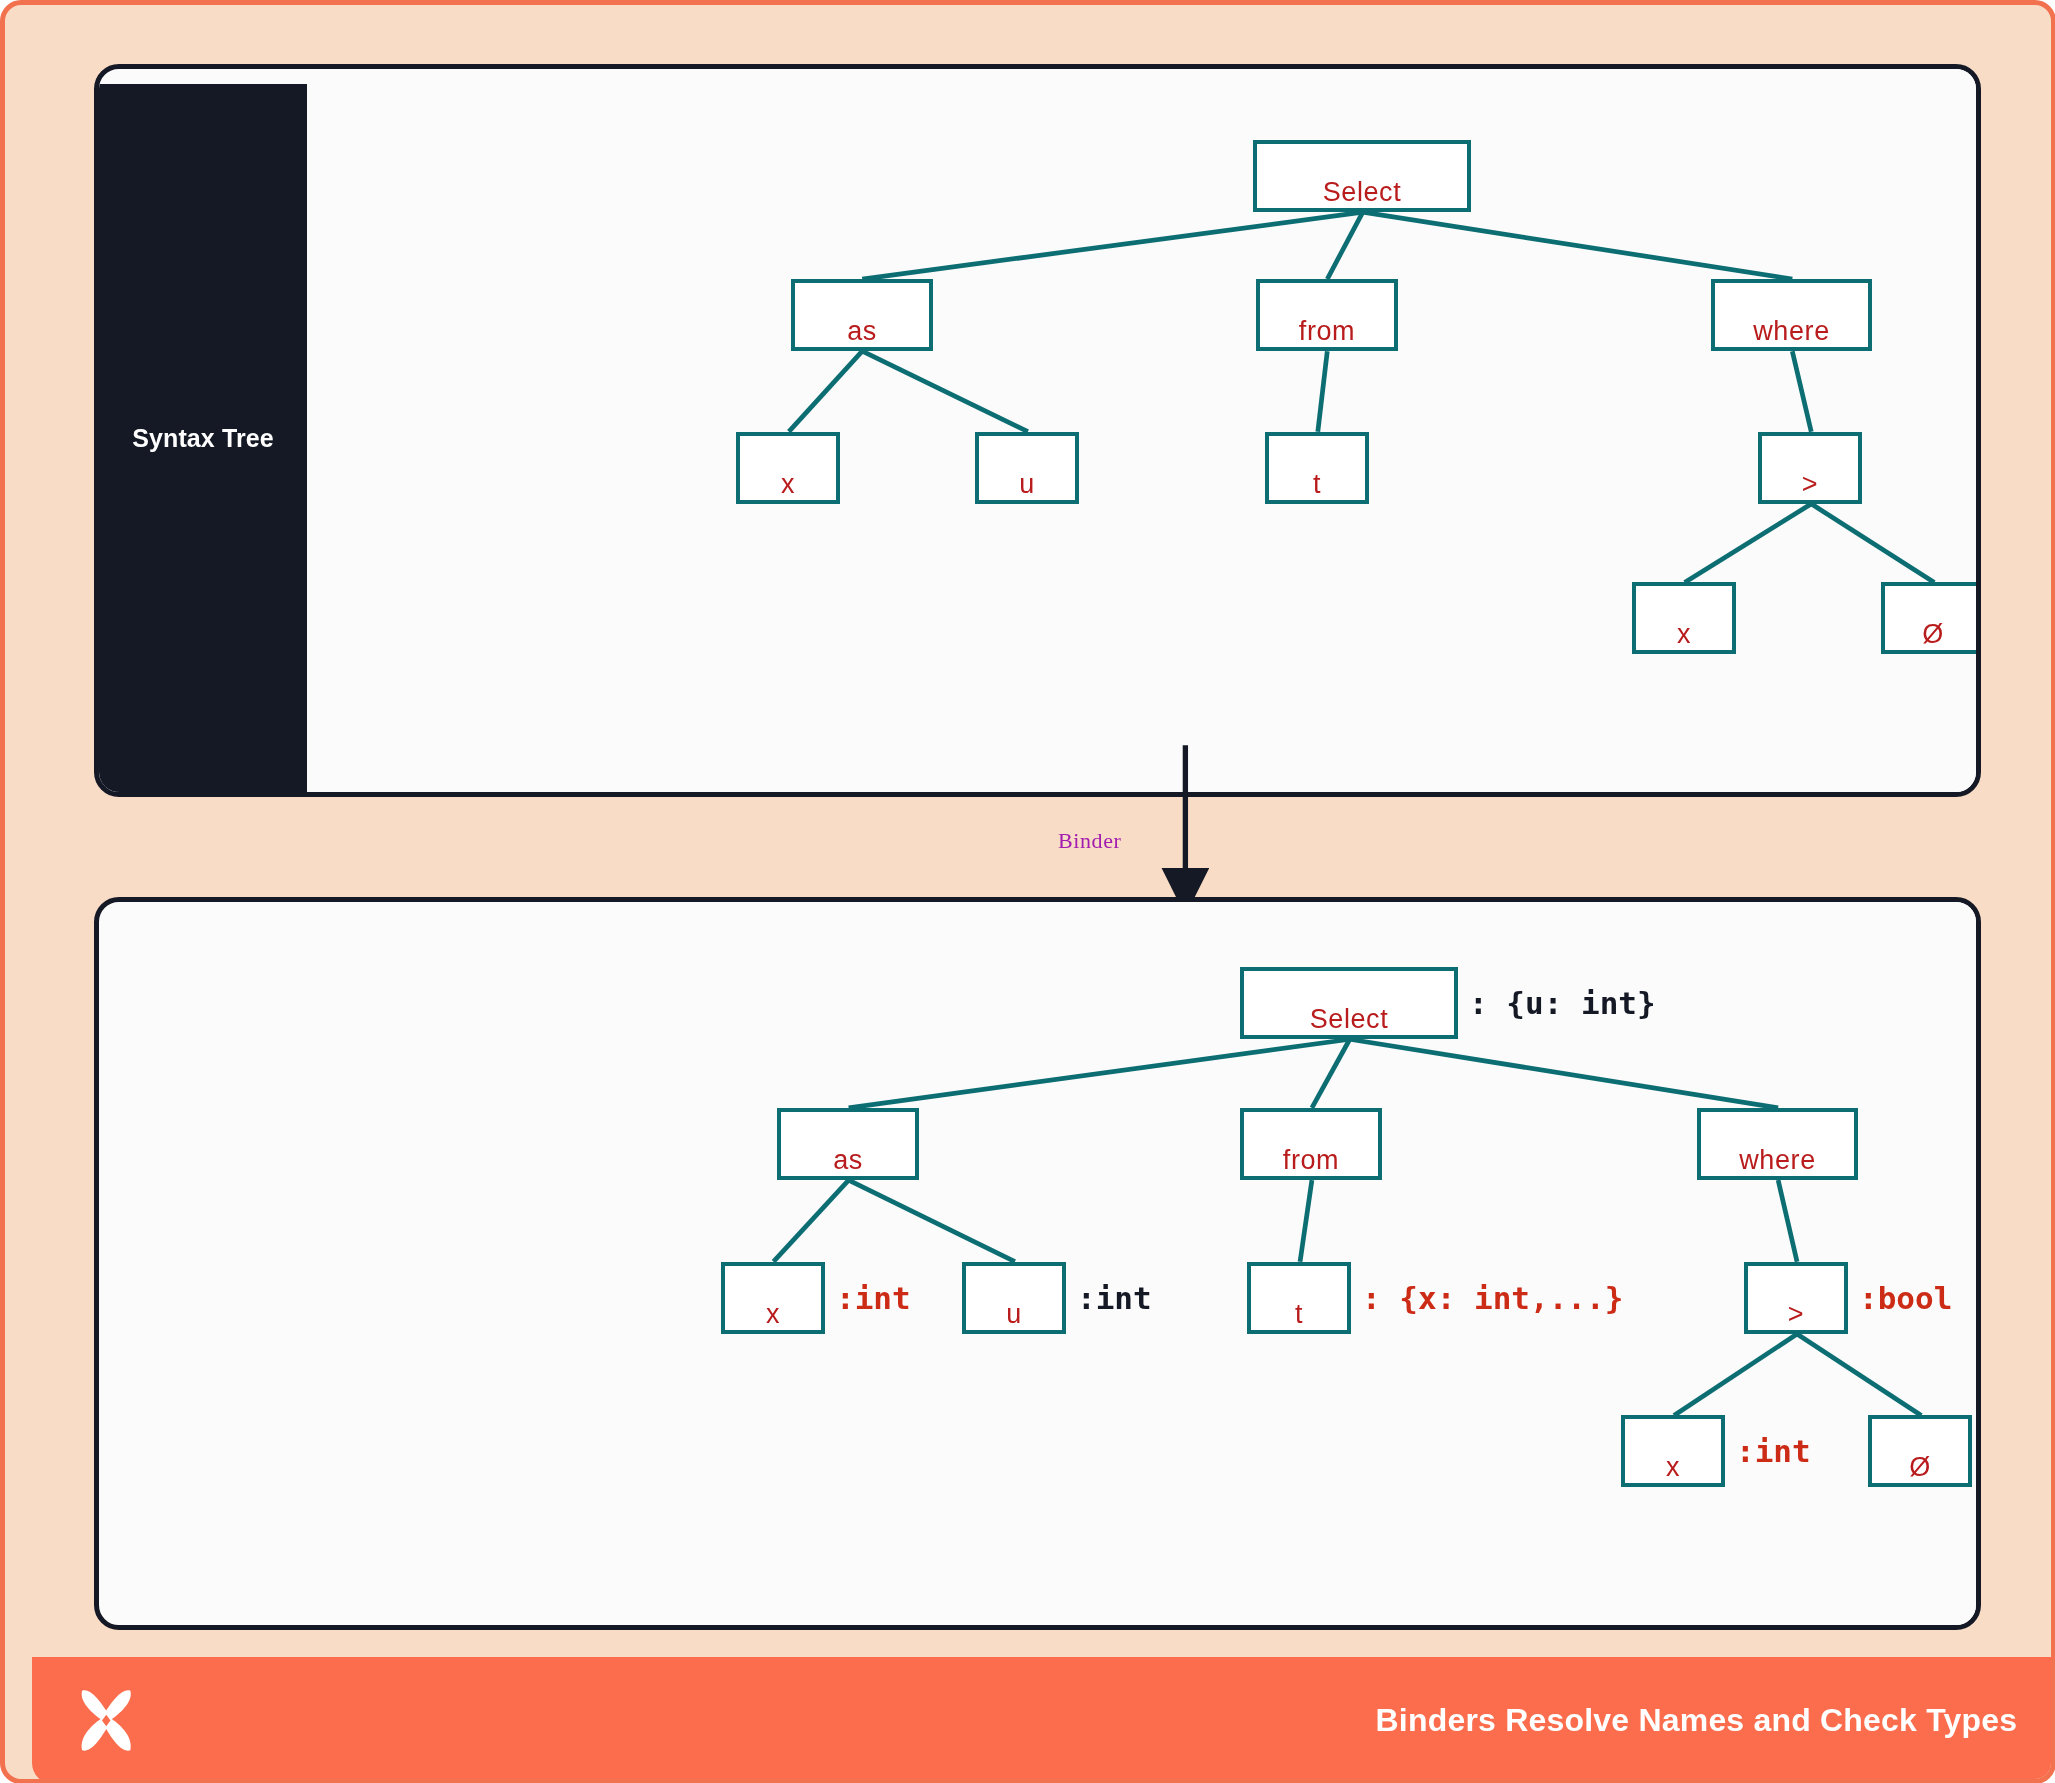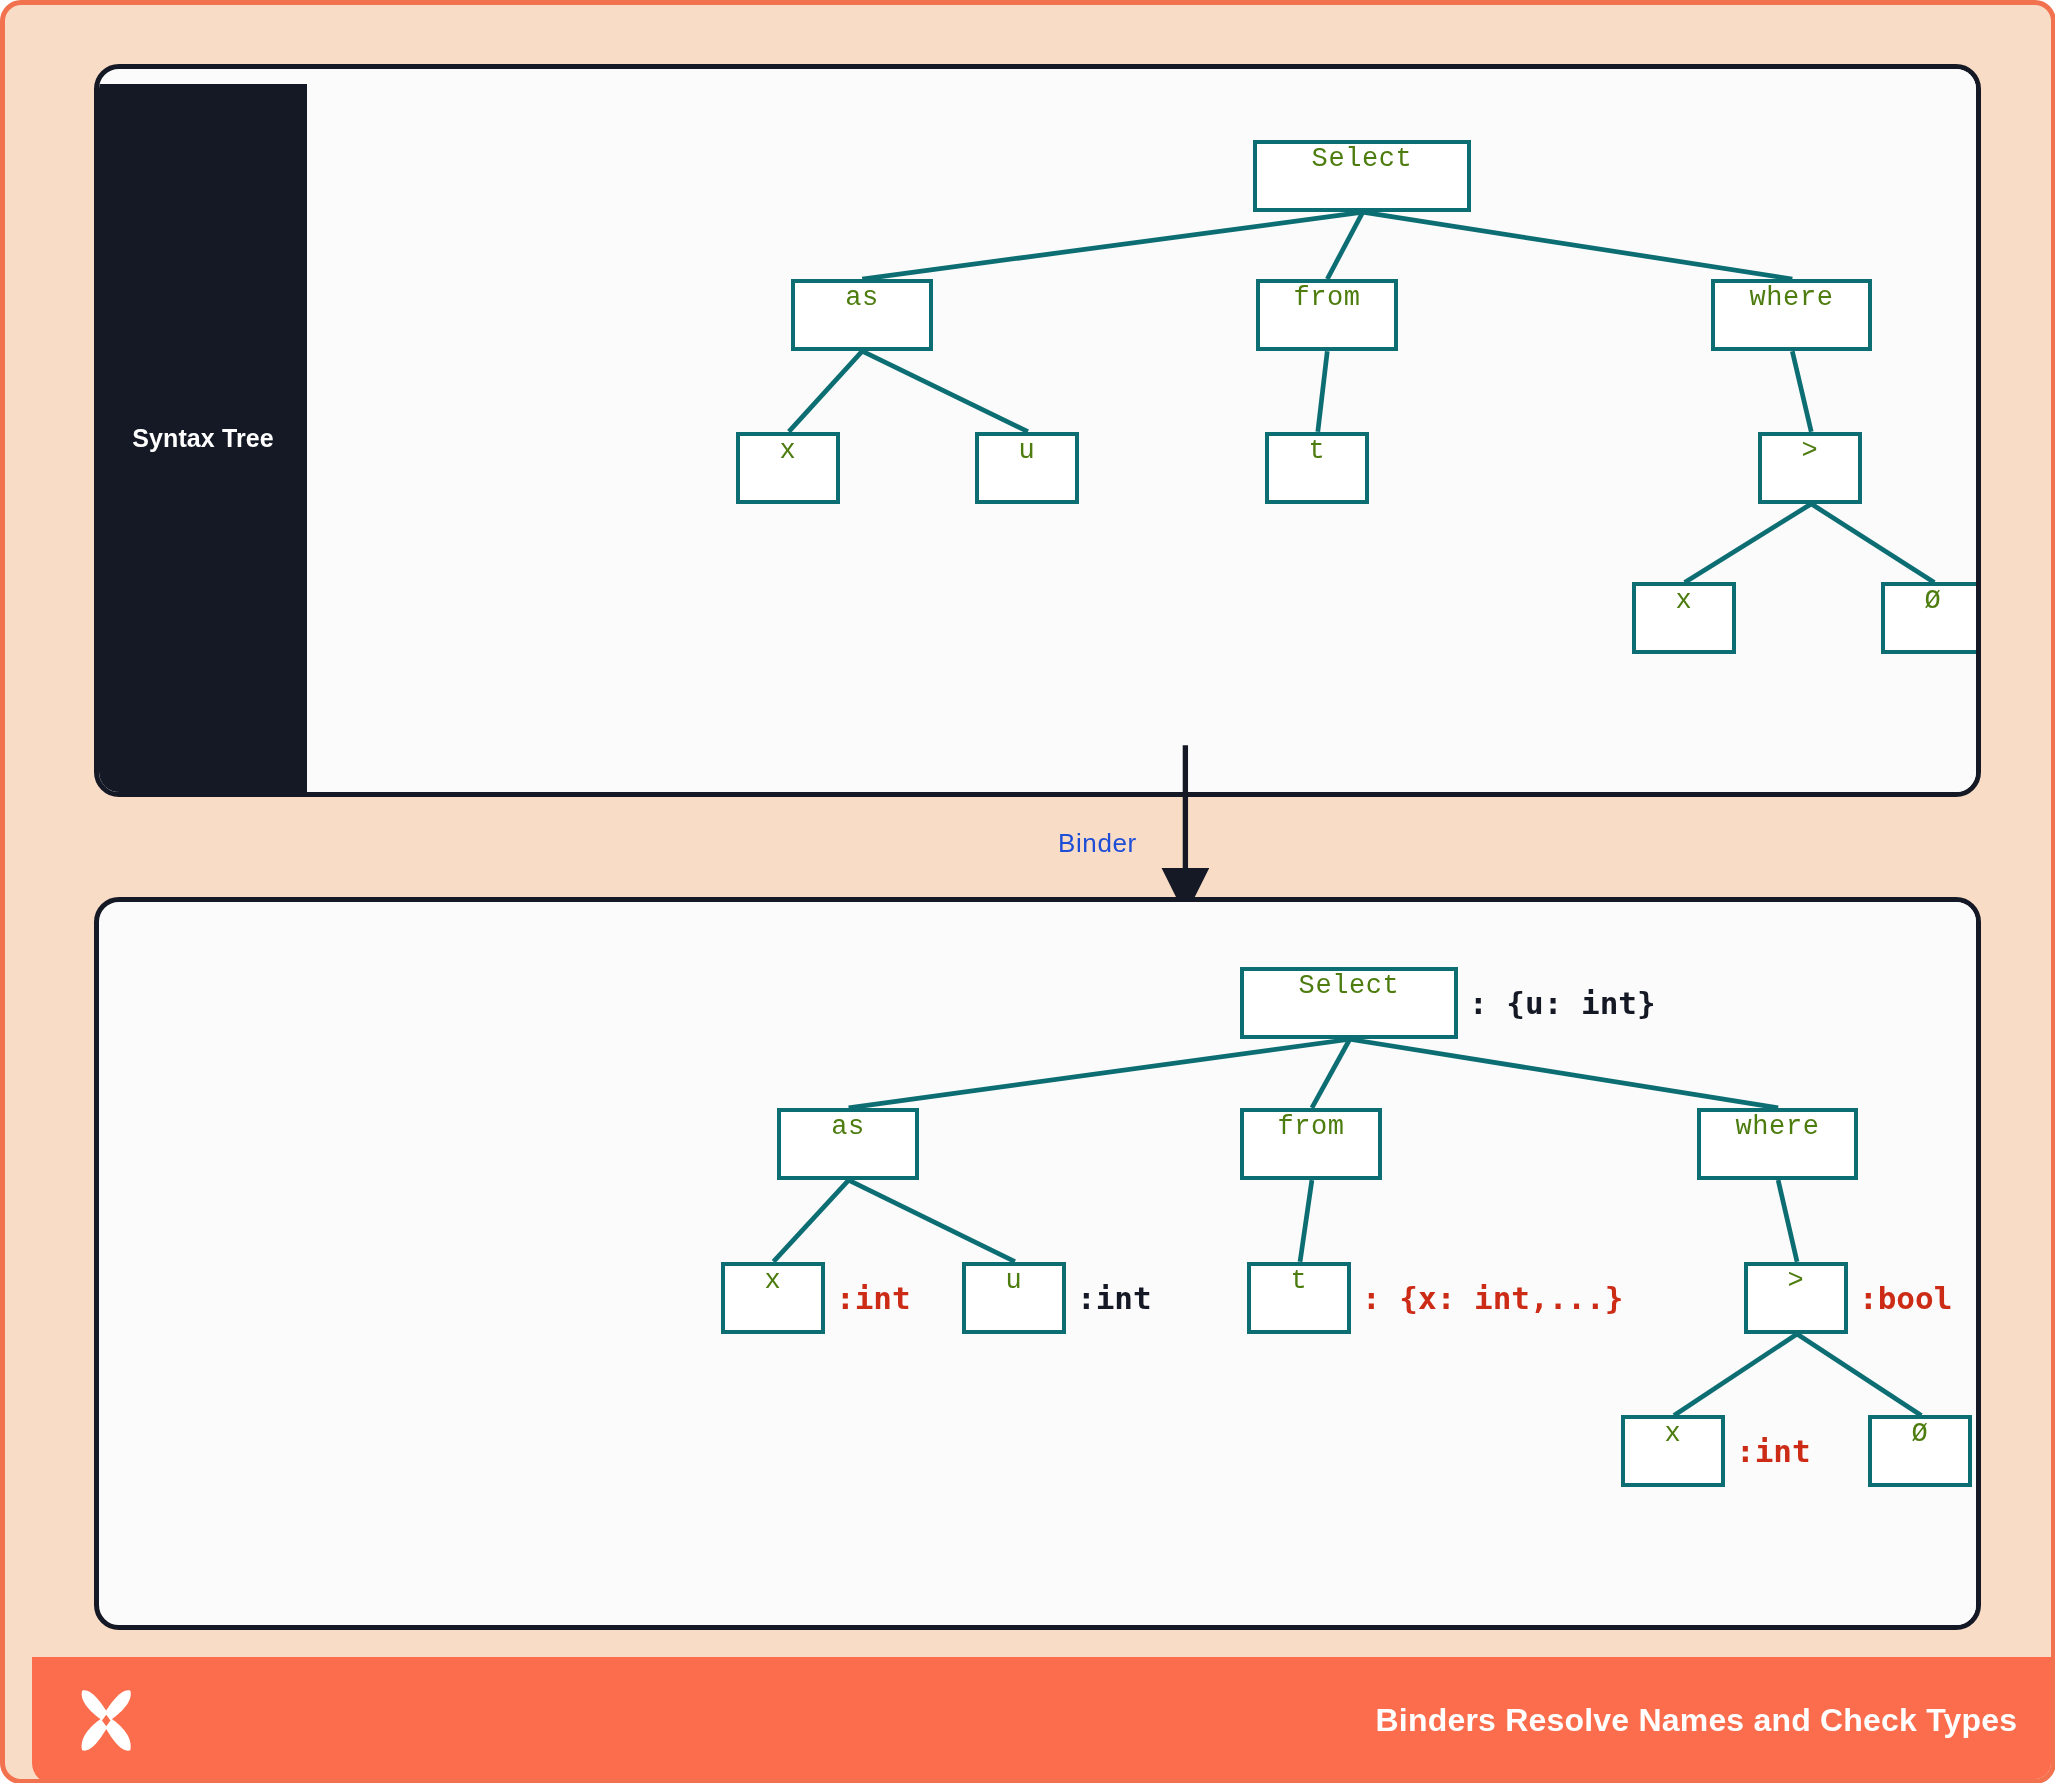--- a/index.html
+++ b/index.html
@@ -64,25 +64,25 @@
     overflow: visible;
   }
 
   
   .node {
     position: absolute;
     box-sizing: border-box;
     border: 4.7px solid #0C6E73;
     background: #FFFFFF;
     display: flex;
-    align-items: flex-start;
+    align-items: flex-end;
     justify-content: center;
-    font-family: Liberation Mono, monospace;
+    font-family: Liberation Sans, sans-serif;
     font-size: 27px;
-    color: #4d7c0f;
+    color: #b91c1c;
     letter-spacing: 0.6px;
     z-index: 3;
   }
   .annot {
     position: absolute;
     font-family: "DejaVu Sans Mono", monospace;
     font-size: 31px;
     font-weight: bold;
     letter-spacing: 0px;
     white-space: nowrap;
@@ -99,23 +99,23 @@
     position: absolute;
     left: 89px;
     top: 793px;
     width: 1887px;
     height: 99px;
   }
   #binder-label {
     position: absolute;
     left: 964px;
     top: 30px;
-    font-family: Liberation Sans, sans-serif;
-    font-size: 26px;
-    color: #1d4ed8;
+    font-family: Liberation Serif, serif;
+    font-size: 22px;
+    color: #a21caf;
     letter-spacing: 0.6px;
   }
   #binder-arrow {
     position: absolute;
     left: 0; top: -53px;
     width: 1887px;
     height: 166px;
     overflow: visible;
   }
 

